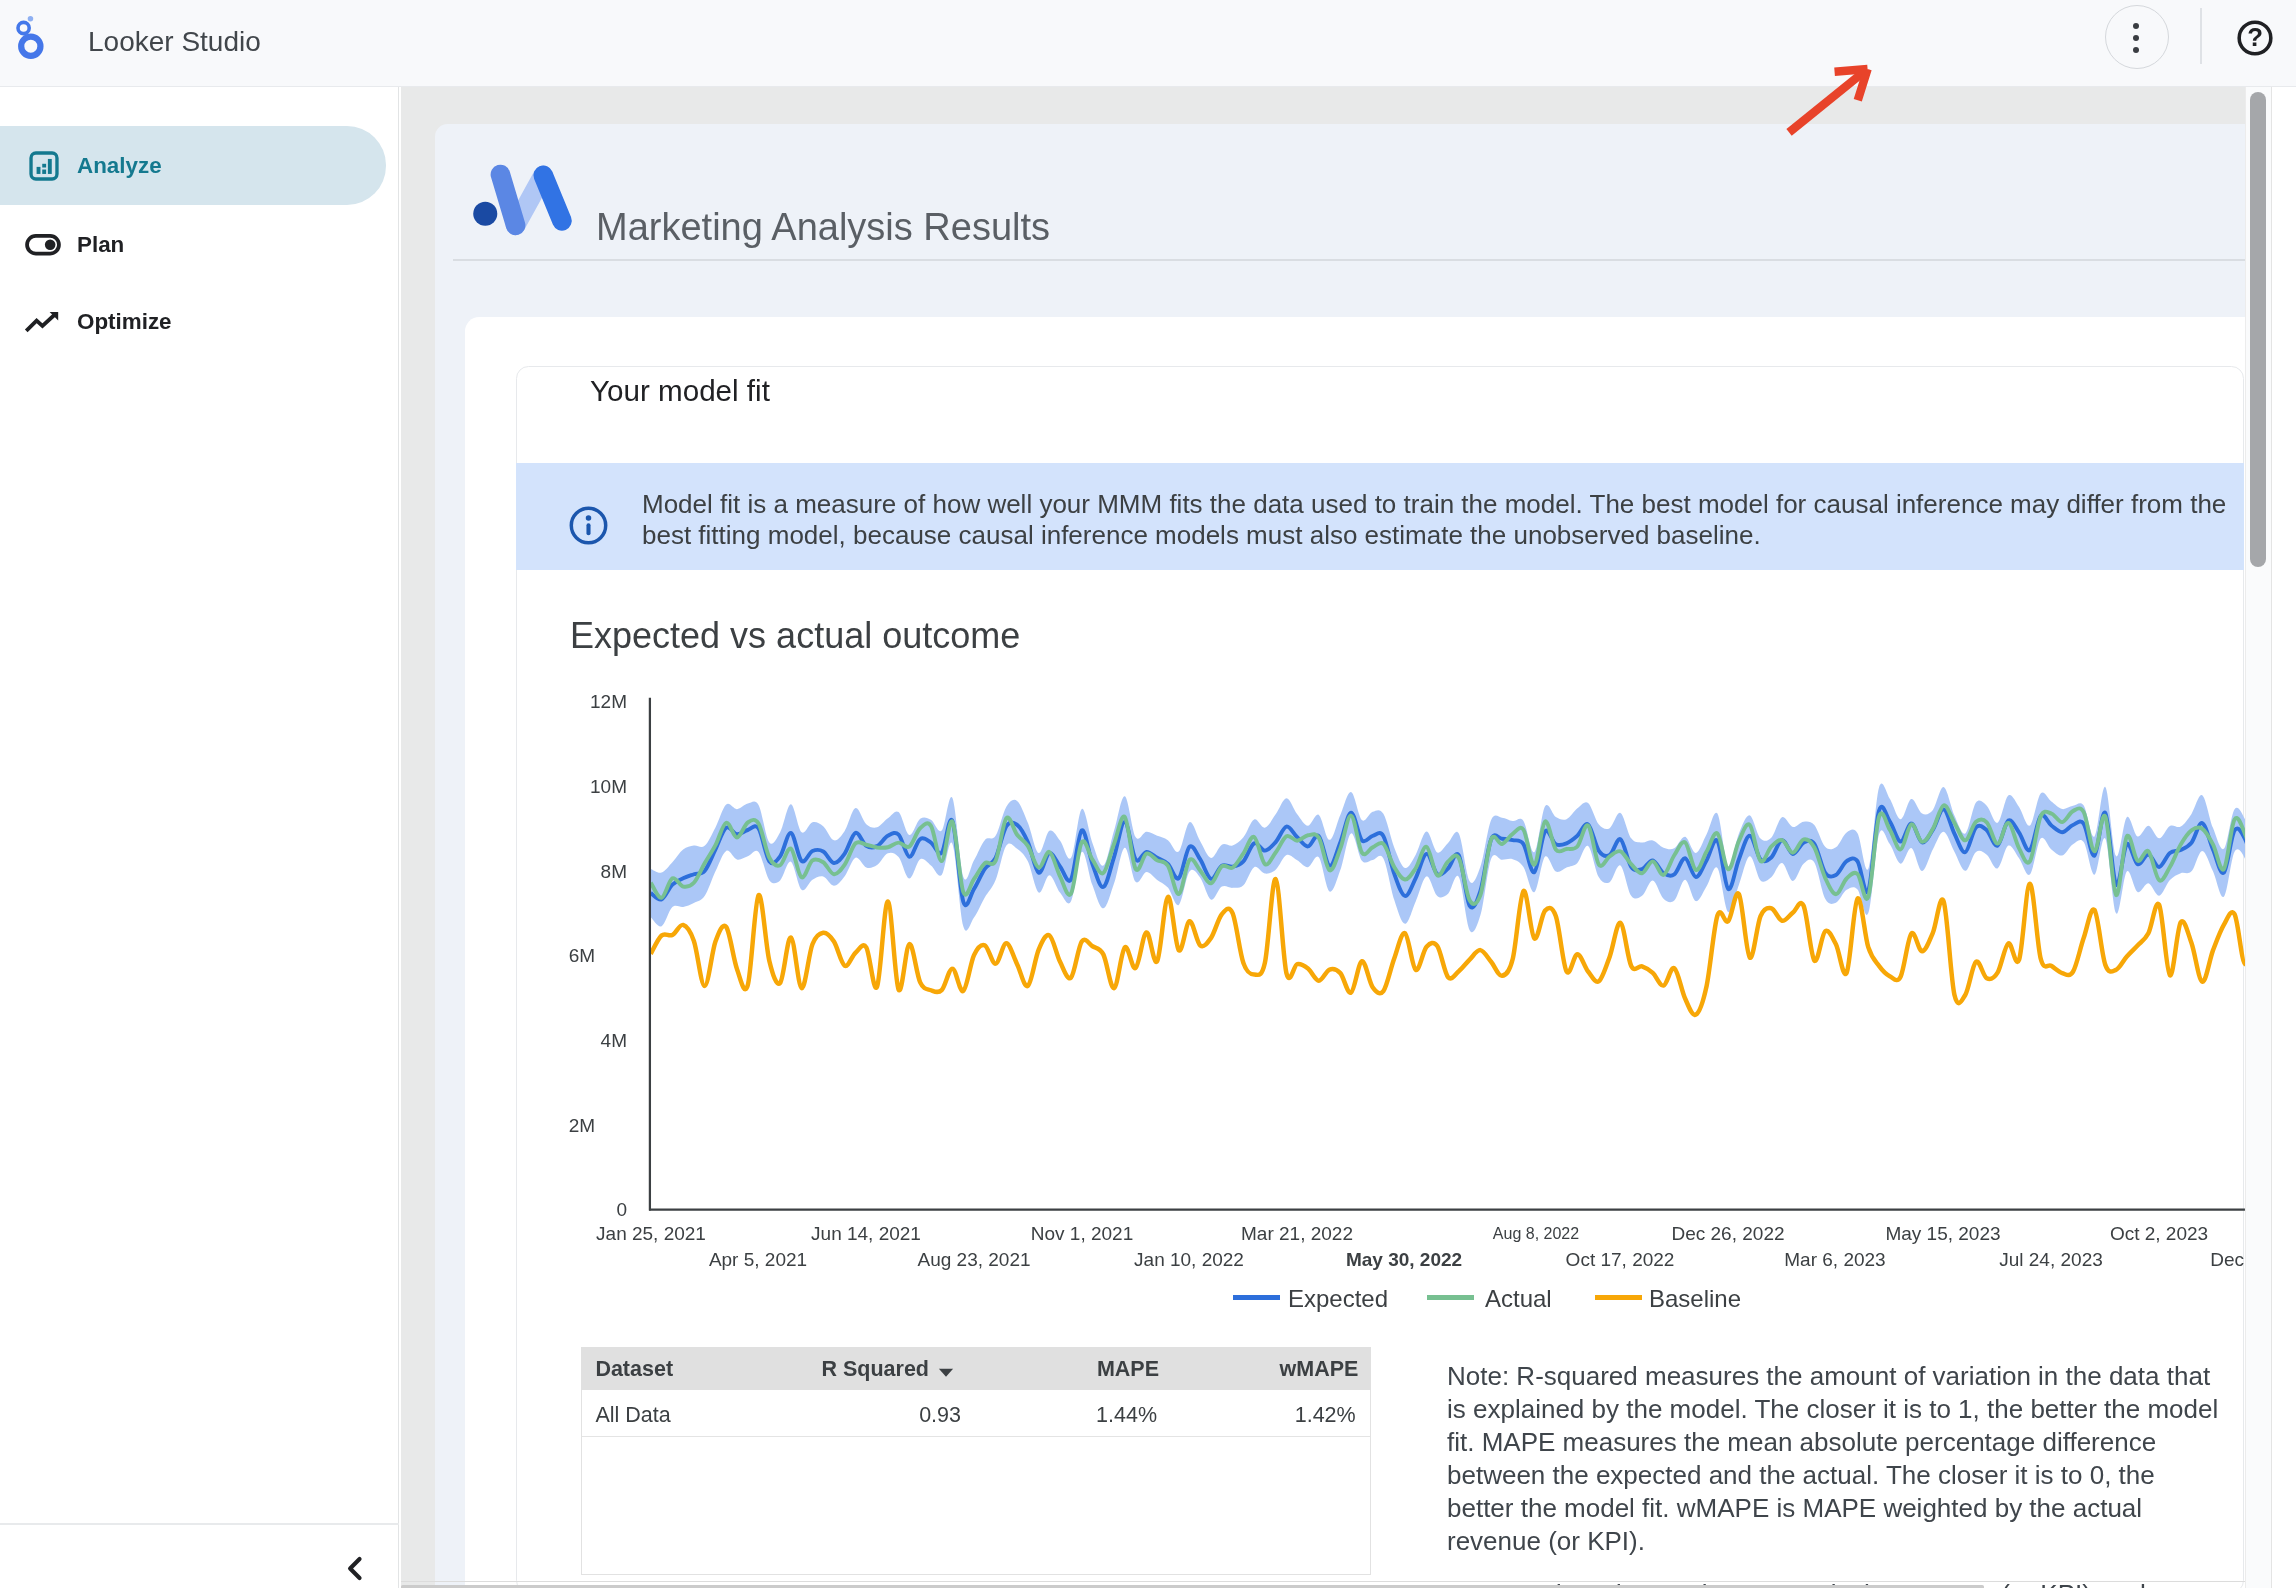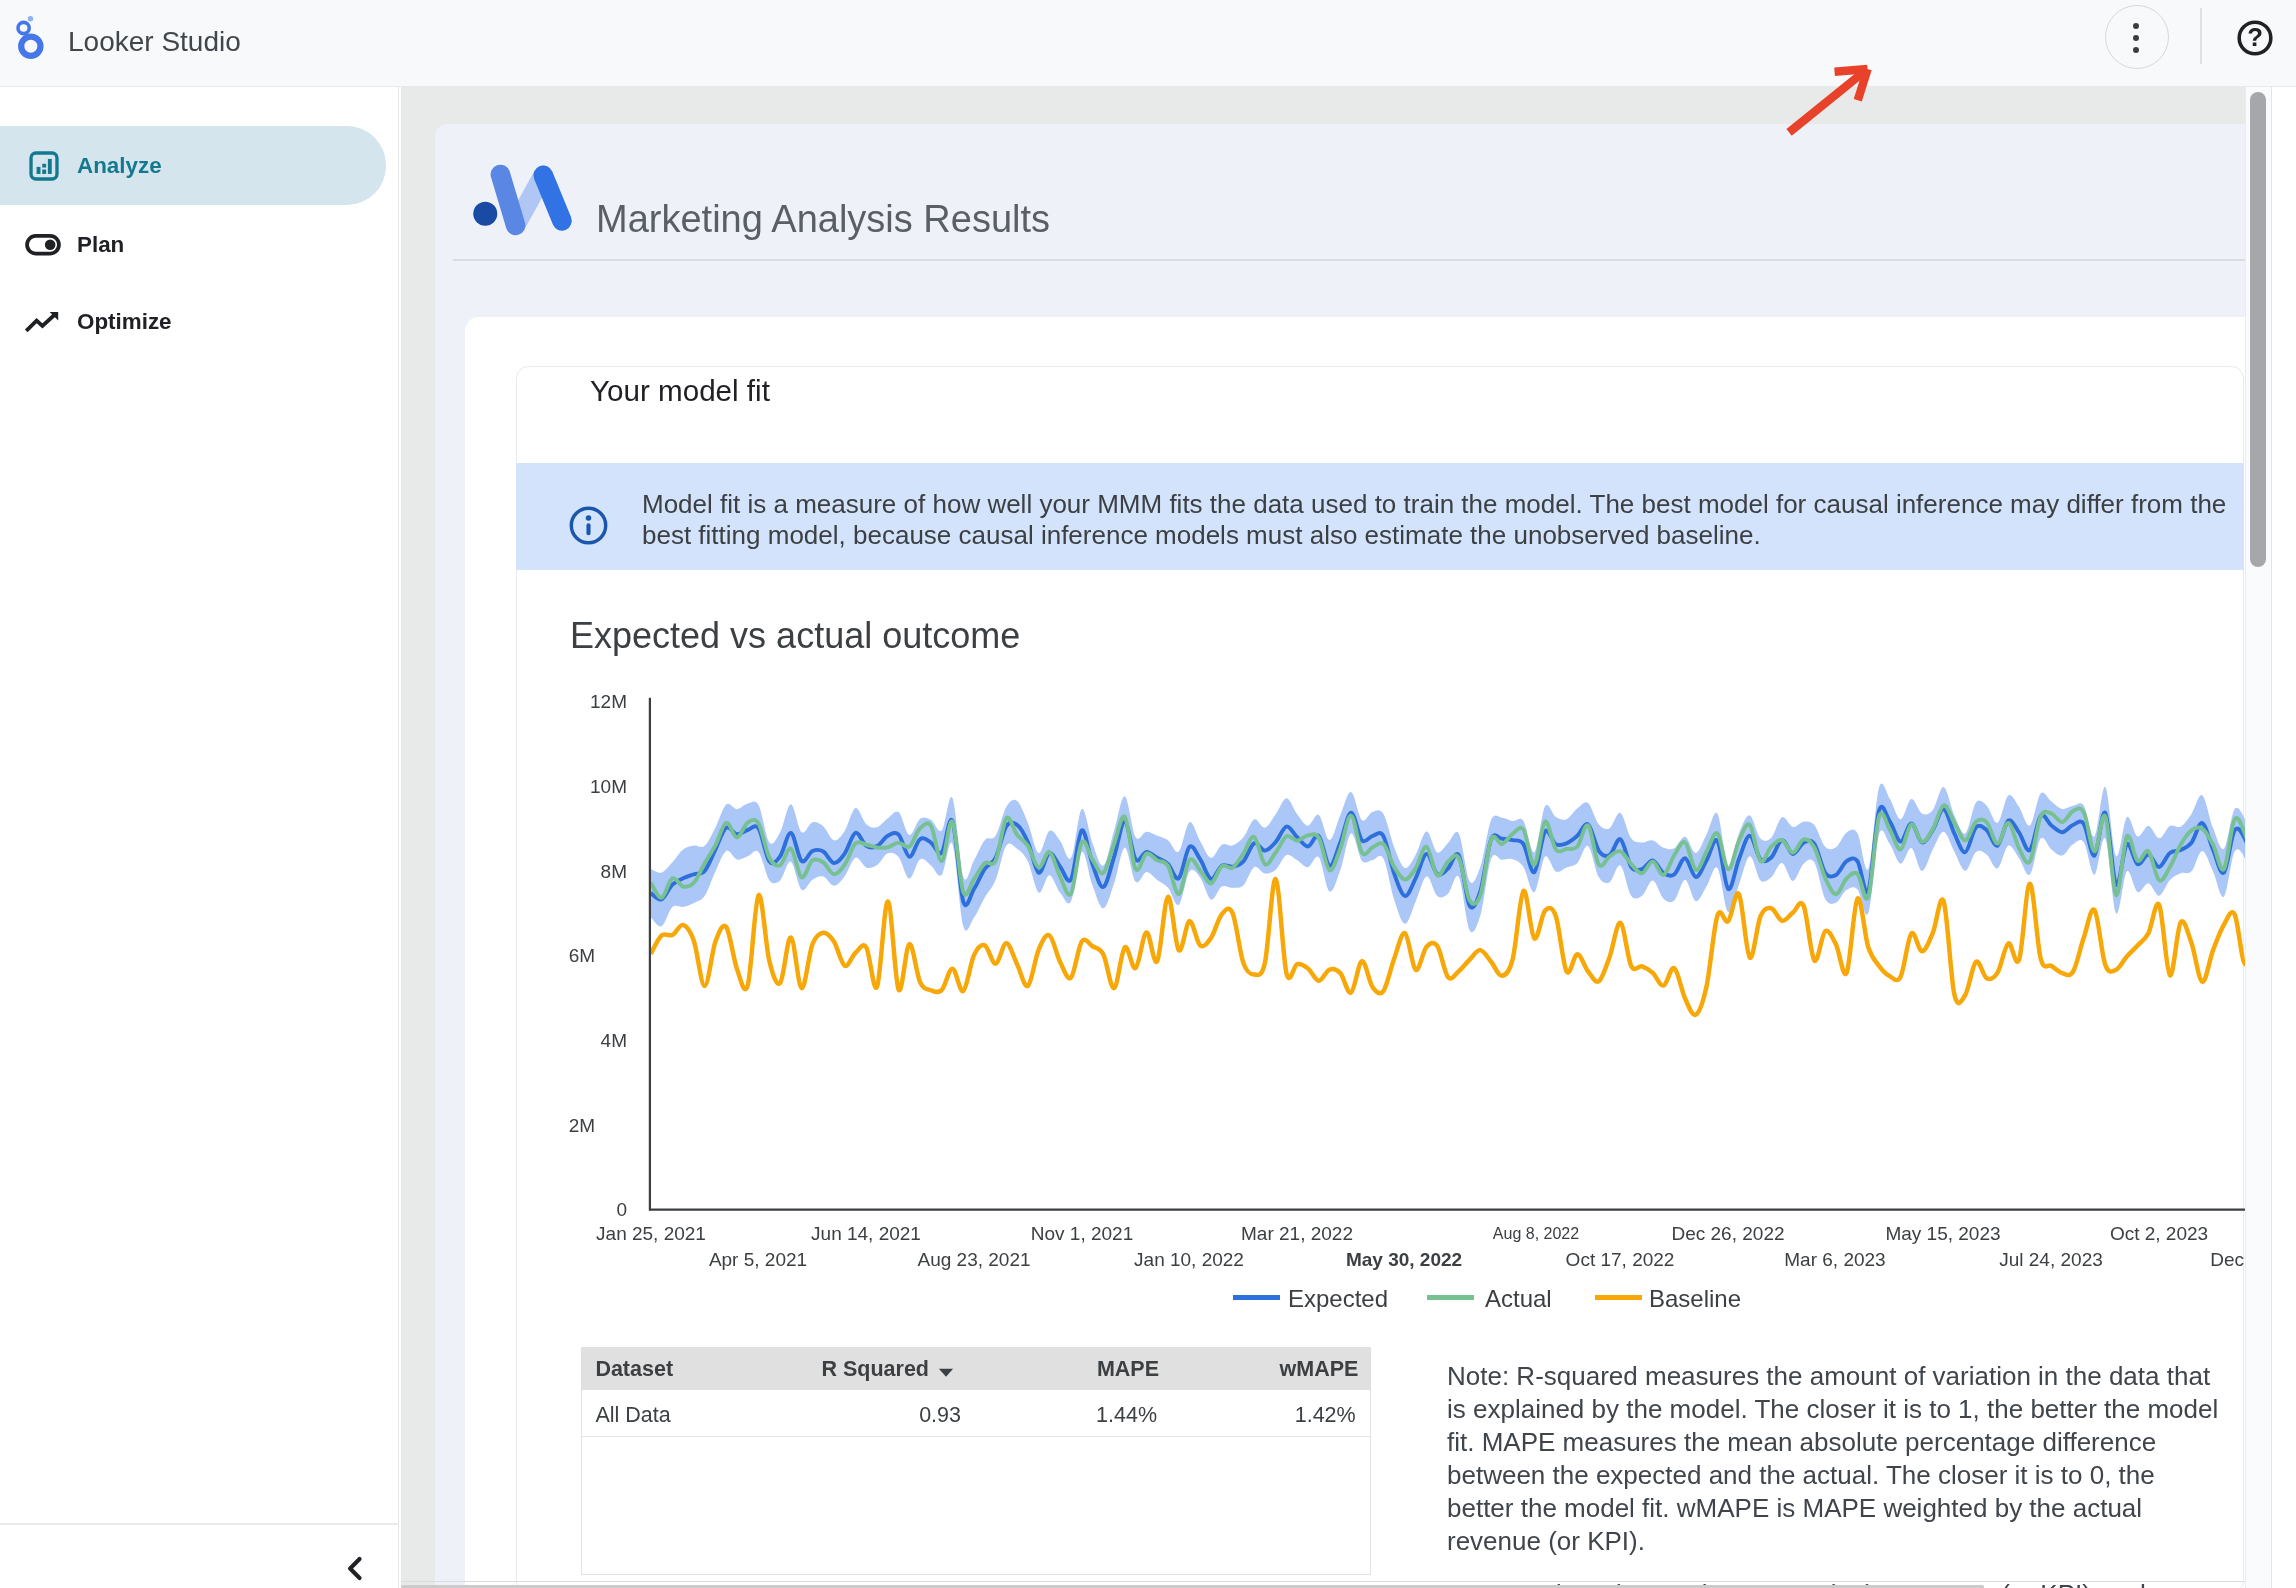--- a/index.html
+++ b/index.html
@@ -12,21 +12,21 @@
 <div class="abs" style="left:401px;top:87px;width:1844px;height:1502px;background:#e8e9e9;"></div>
 
 <div class="abs" style="left:435px;top:124px;width:1810px;height:1464px;background:#eef2f8;border-radius:12.5px 0 0 0;overflow:hidden;">
 
   <svg class="abs" style="left:36px;top:36px;" width="107" height="86" viewBox="0 0 120 96">
     <path d="M50,73 L81,17" stroke="#b0c7f5" stroke-width="22" stroke-linecap="round" fill="none"></path>
     <path d="M33,16 L50,73" stroke="#5b87e4" stroke-width="22" stroke-linecap="round" fill="none"></path>
     <path d="M81,17 L102,68" stroke="#3173e4" stroke-width="22" stroke-linecap="round" fill="none"></path>
     <circle cx="16" cy="60" r="13.5" fill="#1a4aa3"></circle>
   </svg>
-  <div class="abs" style="left:161px;top:72px;font-size:38px;line-height:47px;color:#5a5f65;">Marketing Analysis Results</div>
+  <div class="abs" style="left:161px;top:80px;font-size:38px;line-height:47px;color:#5a5f65;">Marketing Analysis Results</div>
   <div class="abs" style="left:18px;top:135px;width:1792px;height:1.8px;background:#d9dde2;"></div>
 
   <div class="abs" style="left:29.6px;top:193px;width:1780px;height:1271px;background:#fff;border-radius:14.3px 0 0 0;"></div>
 
   <div class="abs" style="left:81px;top:242px;width:1728px;height:1227px;background:#fff;border:1.8px solid #e7e9ec;border-radius:12.5px;"></div>
 
   <div class="abs" style="left:155px;top:249px;font-size:29.6px;line-height:36px;color:#202124;">Your model fit</div>
 
   <div class="abs" style="left:81px;top:339px;width:1728px;height:107px;background:#d3e3fc;"></div>
   <svg class="abs" style="left:133px;top:381px;" width="41" height="41" viewBox="0 0 46 46">
@@ -105,21 +105,21 @@
 
 <div class="abs" style="left:401px;top:1581px;width:1844px;height:0.9px;background:#dcdcdc;"></div>
 <div class="abs" style="left:401px;top:1585px;width:1583px;height:3.6px;background:#cbcbcb;border-radius:1.8px;"></div>
 
 <div class="abs" style="left:0;top:0;width:2296px;height:87px;background:#f8f9fb;border-bottom:0.9px solid #e8eaed;">
   <svg class="abs" style="left:13.4px;top:11.6px;" width="57" height="63" viewBox="0 0 64 70">
     <circle cx="20" cy="38" r="10.8" stroke="#4577e9" stroke-width="7" fill="none"></circle>
     <circle cx="11.9" cy="17.6" r="6.3" stroke="#4478ea" stroke-width="4" fill="none"></circle>
     <circle cx="19.6" cy="7.2" r="3.1" fill="#8fb0f2"></circle>
   </svg>
-  <div class="abs" style="left:68px;top:25px;font-size:28px;line-height:34px;color:#41464b;">Looker Studio</div>
+  <div class="abs" style="left:88px;top:25px;font-size:28px;line-height:34px;color:#41464b;">Looker Studio</div>
   <div class="abs" style="left:2105px;top:5.4px;width:64px;height:64px;border:1.8px solid #d5d8dc;border-radius:50%;"></div>
   <div class="abs" style="left:2133px;top:23px;width:6.3px;height:6.3px;border-radius:50%;background:#3a3d42;"></div>
   <div class="abs" style="left:2133px;top:35px;width:6.3px;height:6.3px;border-radius:50%;background:#3a3d42;"></div>
   <div class="abs" style="left:2133px;top:47px;width:6.3px;height:6.3px;border-radius:50%;background:#3a3d42;"></div>
   <div class="abs" style="left:2200px;top:8px;width:1.8px;height:56px;background:#dfe2e6;"></div>
   <svg class="abs" style="left:2235px;top:18px;" width="40" height="40" viewBox="0 0 45 45">
     <circle cx="22.5" cy="22.5" r="17.8" stroke="#202124" stroke-width="4" fill="none"></circle>
     <text x="22.5" y="31.5" text-anchor="middle" font-family="Liberation Sans" font-size="29" font-weight="bold" fill="#202124">?</text>
   </svg>
 </div>

